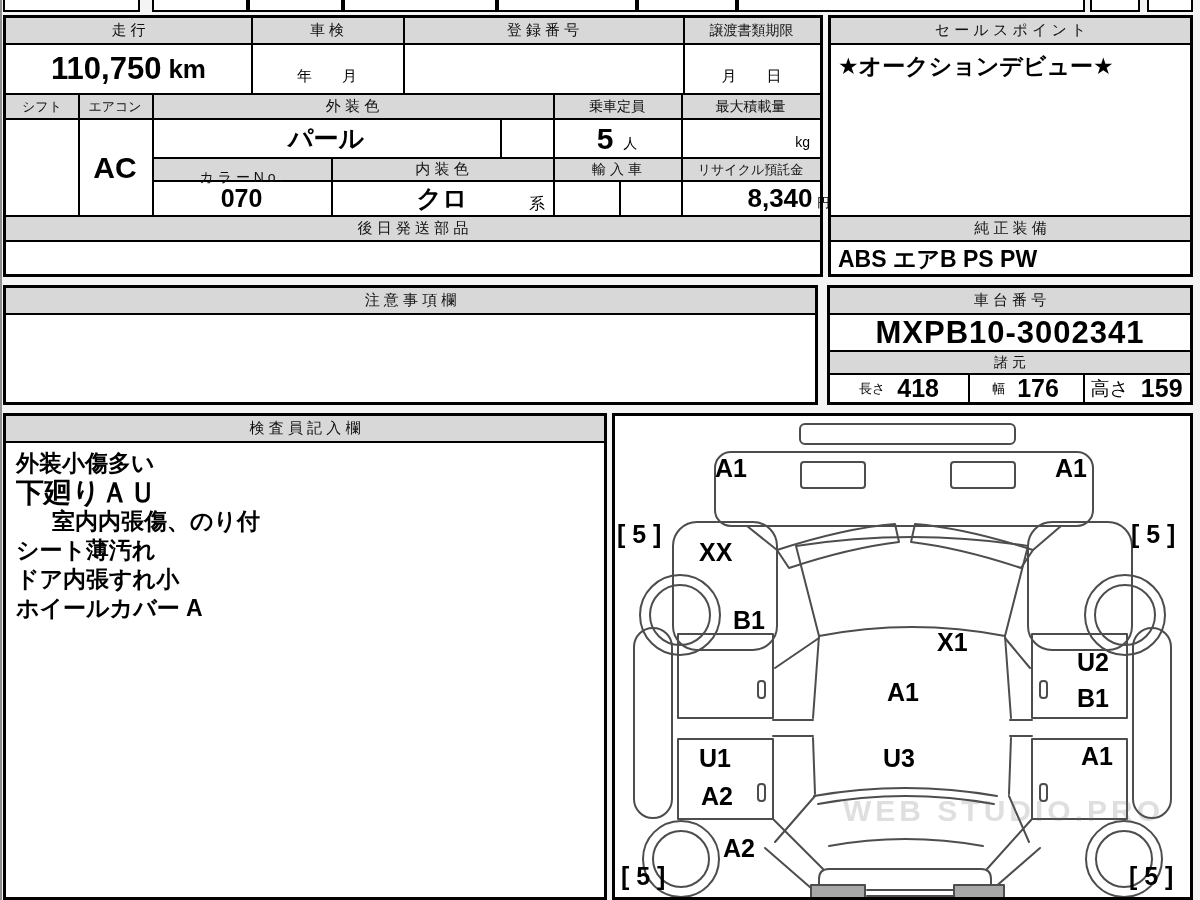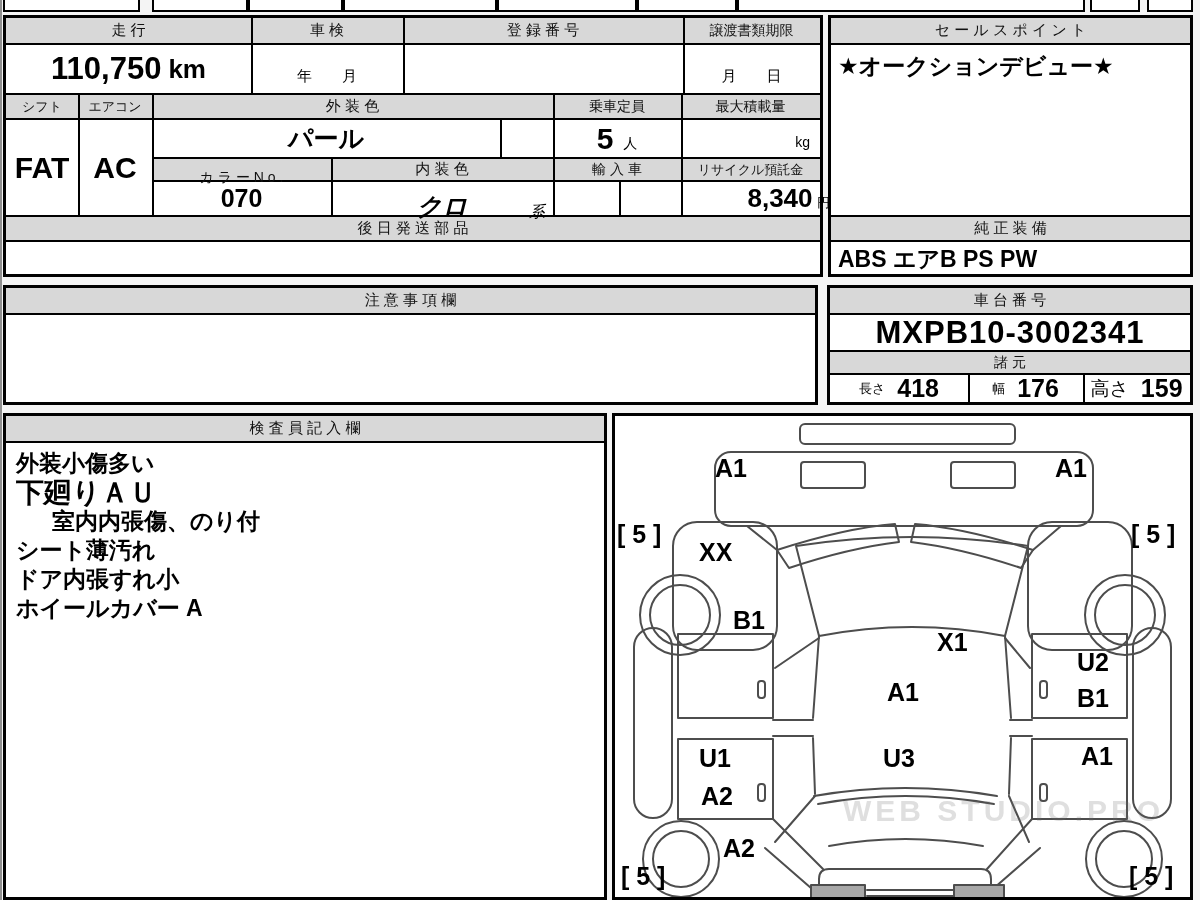--- a/index.html
+++ b/index.html
@@ -67,37 +67,36 @@
     <div class="abs ctr" style="left:245px;top:27px;width:152px;height:48px;font-size:15px;padding-top:14px;">年　　月</div>
     <div class="abs" style="left:397px;top:27px;width:280px;height:48px;"></div>
     <div class="abs ctr" style="left:677px;top:27px;width:137px;height:48px;font-size:15px;padding-top:14px;">月　　日</div>
 
     <div class="abs hdr s13" style="left:0;top:77px;width:72px;height:23px;">シフト</div>
     <div class="abs hdr s13" style="left:72px;top:77px;width:74px;height:23px;">エアコン</div>
     <div class="abs hdr" style="left:146px;top:77px;width:401px;height:23px;">外 装 色</div>
     <div class="abs hdr s14" style="left:547px;top:77px;width:128px;height:23px;">乗車定員</div>
     <div class="abs hdr s14" style="left:675px;top:77px;width:139px;height:23px;">最大積載量</div>
 
-    <div class="abs ctr bold" style="left:0;top:102px;width:72px;height:95px;font-size:30px;">FAT</div>
     <div class="abs ctr bold" style="left:72px;top:102px;width:74px;height:95px;font-size:30px;">AC</div>
 
     <div class="abs ctr bold" style="left:146px;top:102px;width:348px;height:37px;font-size:25px;">パール</div>
     <div class="abs ctr" style="left:547px;top:102px;width:128px;height:37px;gap:10px;">
       <span class="bold" style="font-size:30px;">5</span>
       <span style="font-size:14px;padding-top:10px;">人</span>
     </div>
     <div class="abs" style="left:675px;top:102px;width:139px;height:37px;font-size:14px;text-align:right;padding:14px 10px 0 0;">kg</div>
 
     <div class="abs hdr s14" style="left:146px;top:139px;width:179px;height:42px;">カ ラ ー N o .</div>
     <div class="abs hdr" style="left:325px;top:139px;width:222px;height:25px;">内 装 色</div>
     <div class="abs hdr s14" style="left:547px;top:139px;width:128px;height:25px;">輸 入 車</div>
     <div class="abs hdr s13" style="left:675px;top:139px;width:139px;height:25px;">リサイクル預託金</div>
 
     <div class="abs ctr bold" style="left:146px;top:164px;width:179px;height:33px;font-size:25px;">070</div>
-    <div class="abs" style="left:325px;top:168px;width:222px;height:41px;font-style:italic;">
+    <div class="abs" style="left:325px;top:160px;width:222px;height:41px;">
       <div class="ctr bold" style="width:100%;height:100%;font-size:25px;">クロ</div>
       <span style="position:absolute;right:8px;bottom:4px;font-size:16px;">系</span>
     </div>
     <div class="abs" style="left:675px;top:164px;width:139px;height:33px;text-align:right;padding-right:6px;margin-left:16px;">
       <span class="bold" style="font-size:26px;line-height:33px;">8,340</span>
       <span style="font-size:13px;">円</span>
     </div>
   </div>
 
   <div class="box" style="left:828px;top:15px;width:365px;height:262px;">

